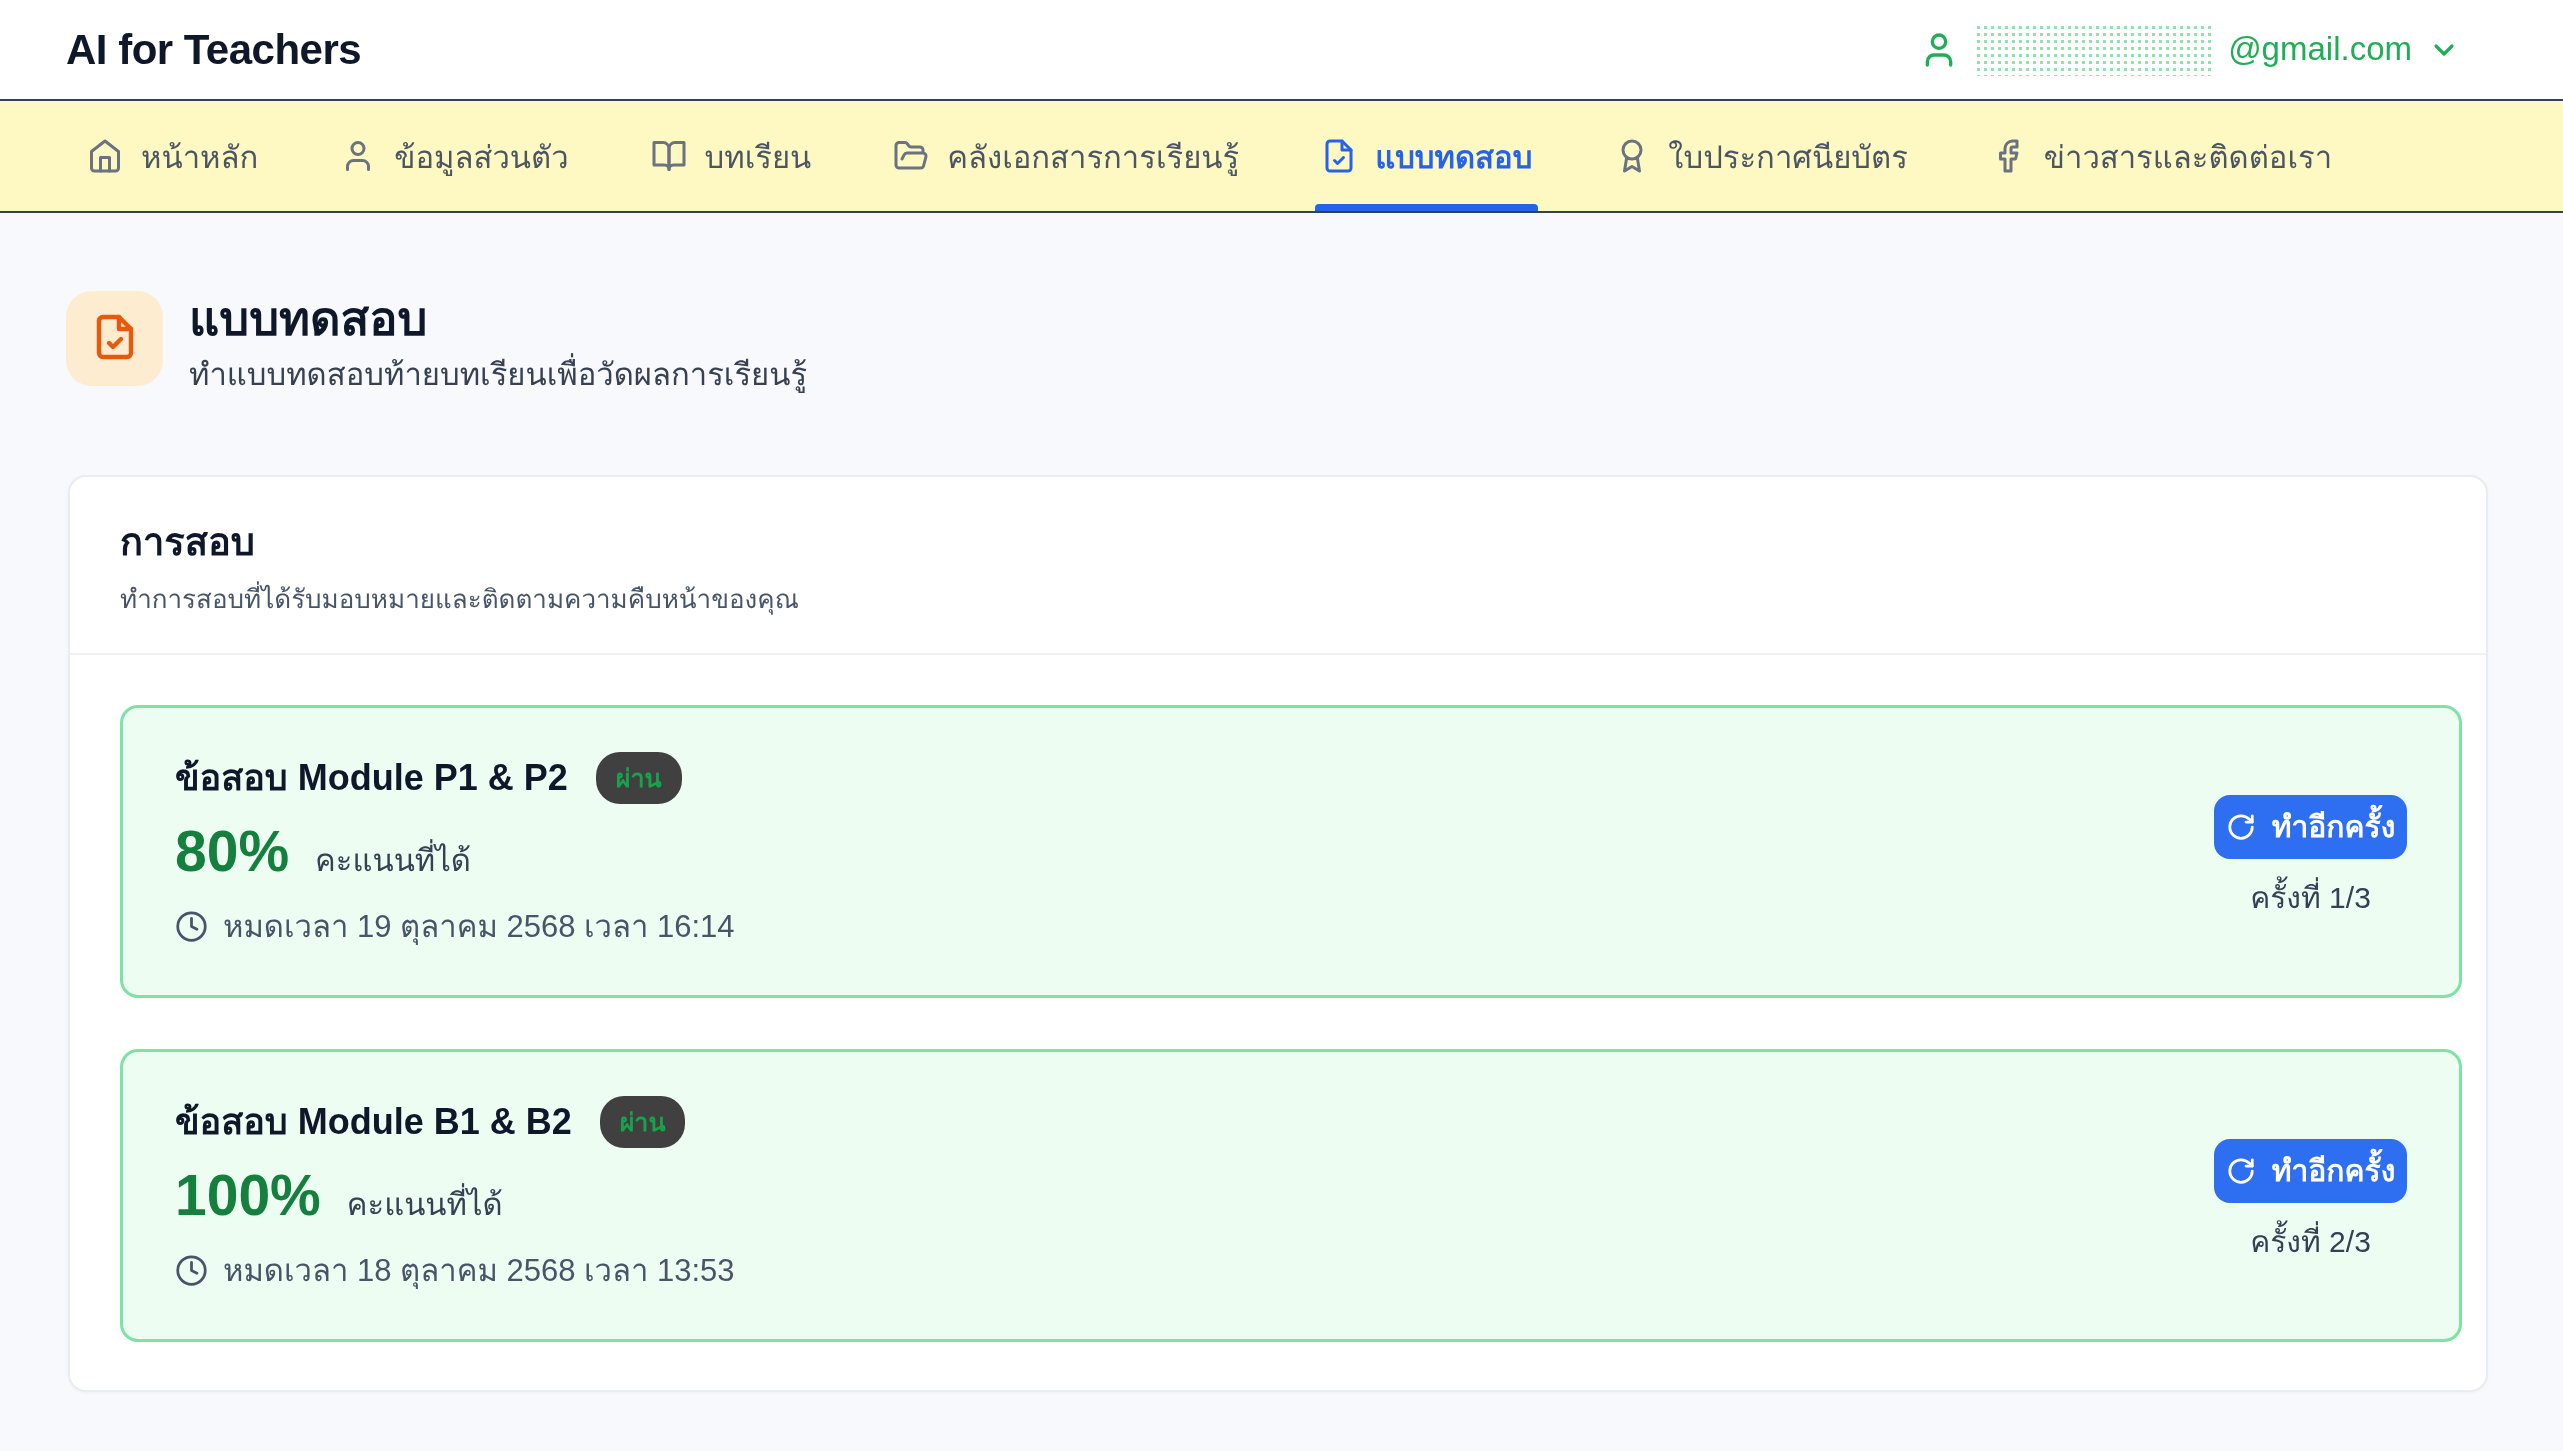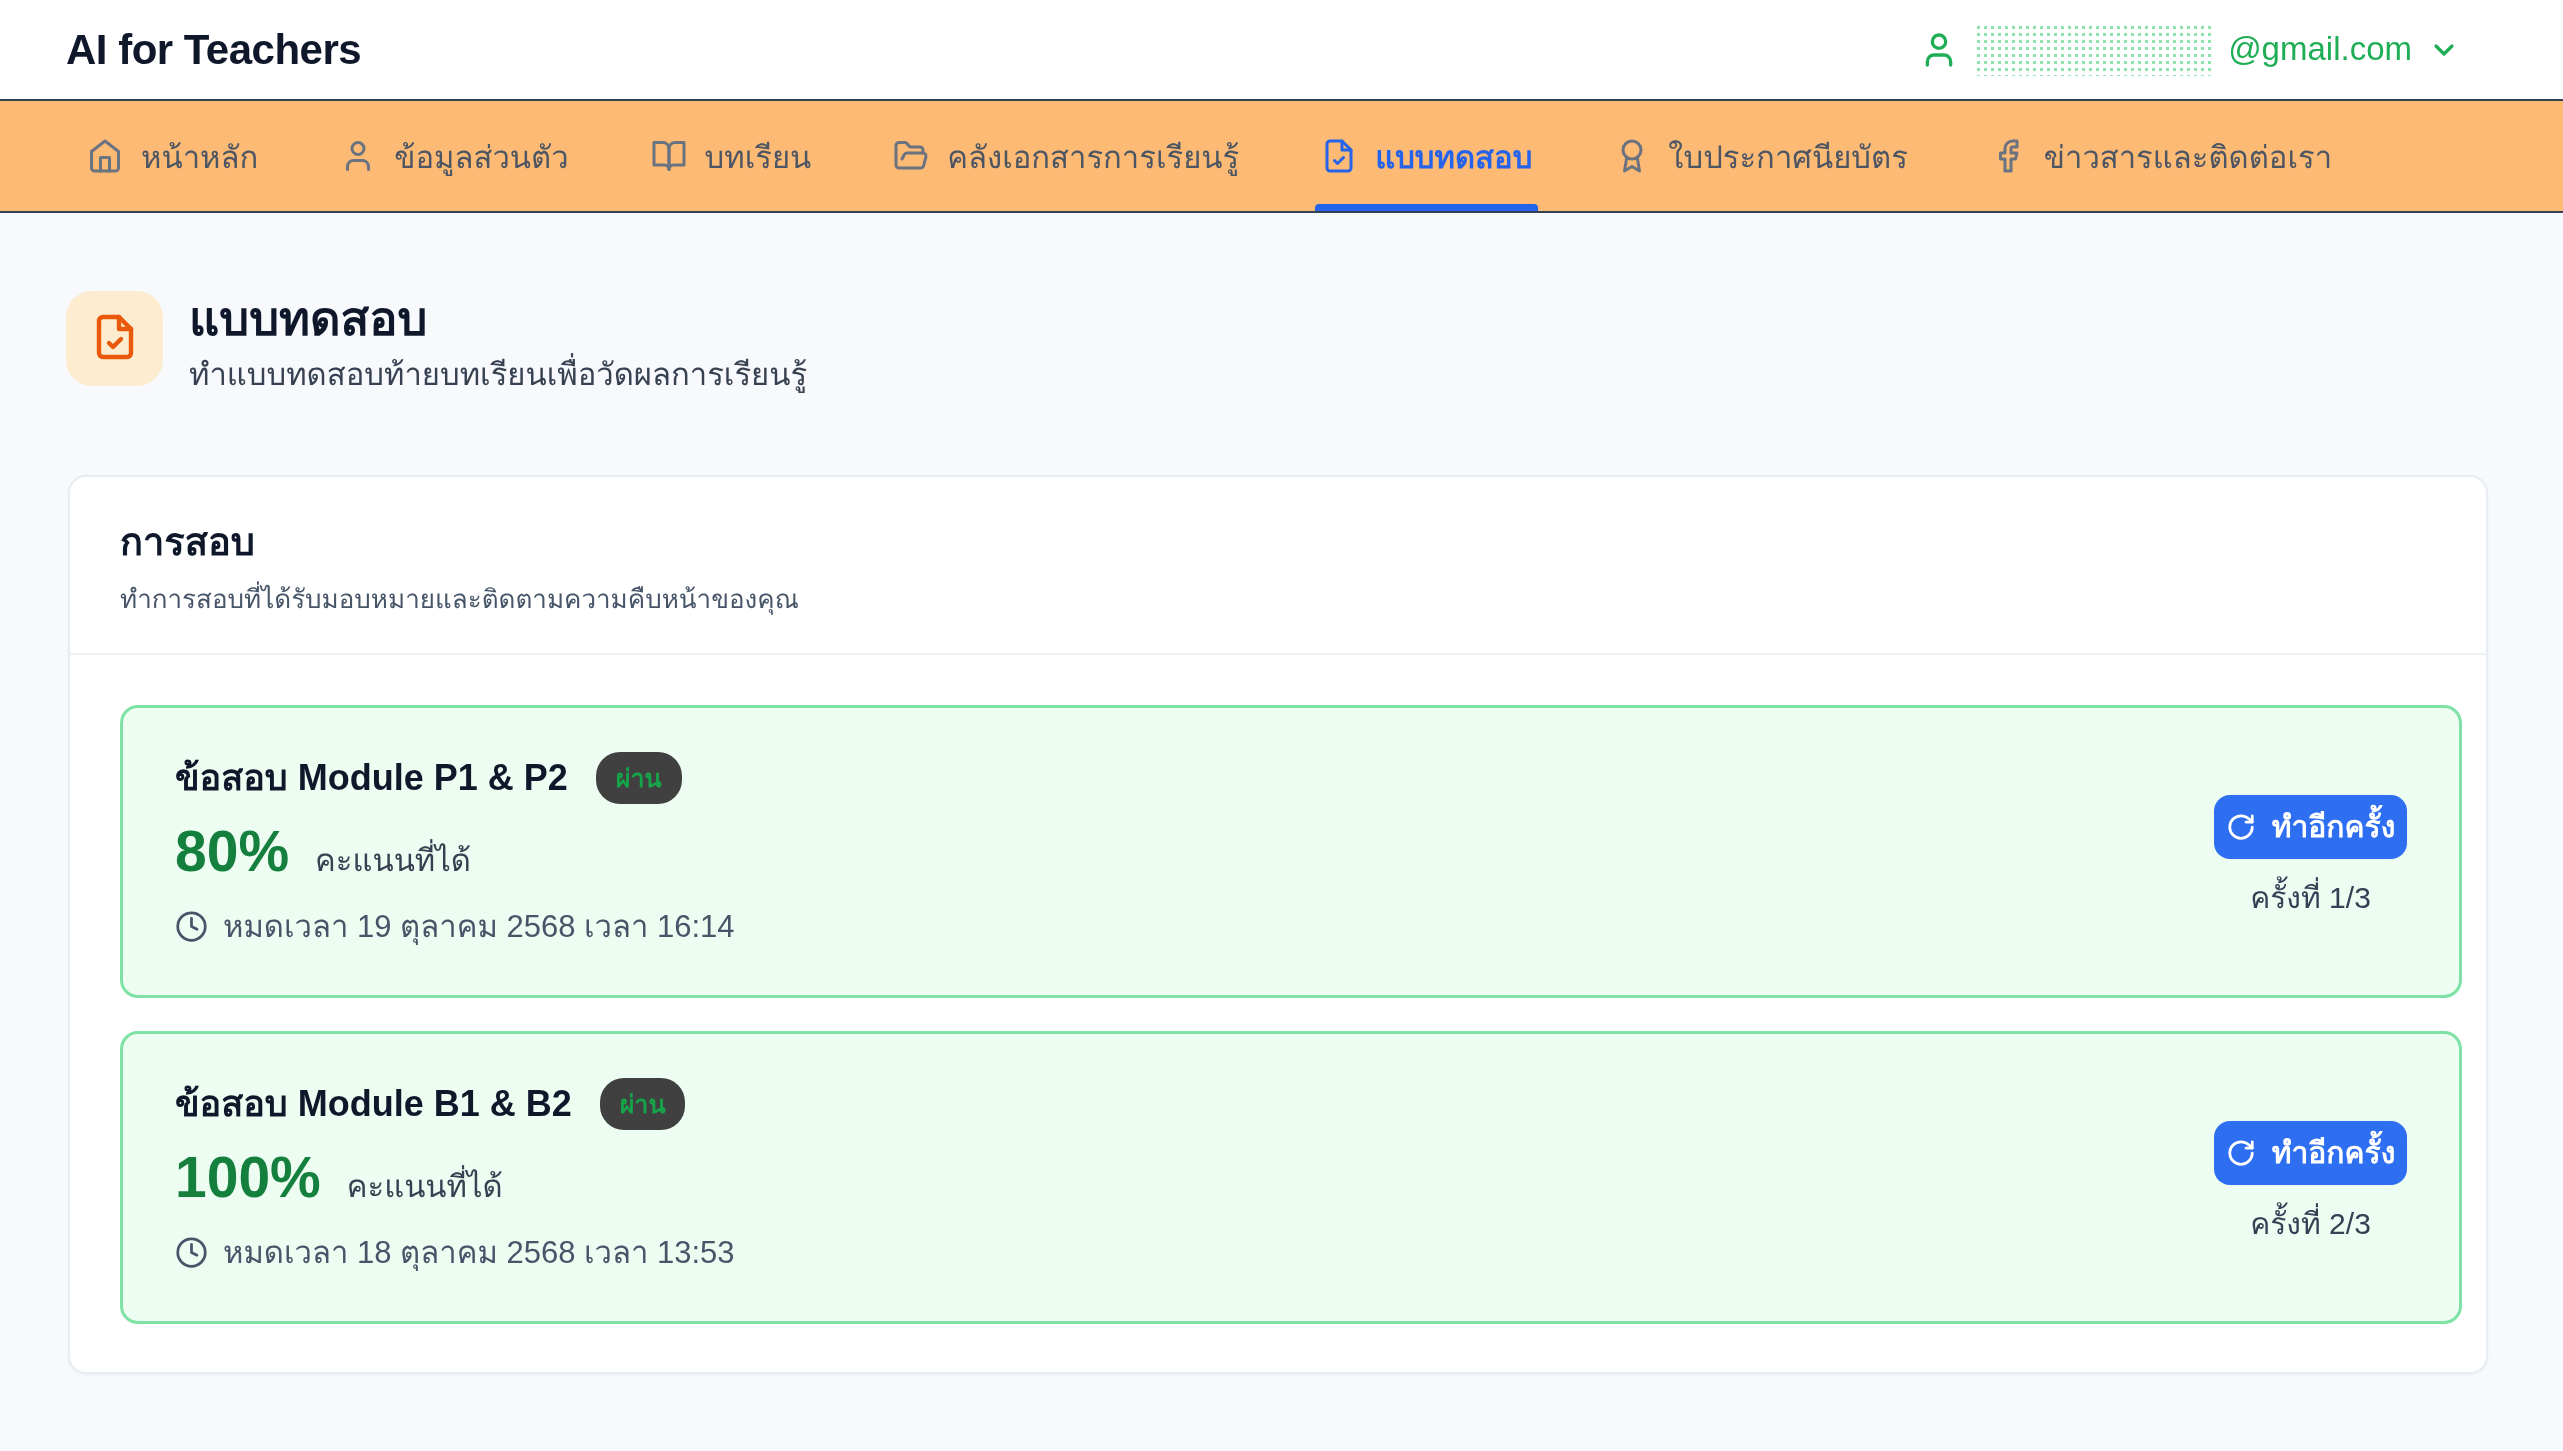--- a/index.html
+++ b/index.html
@@ -45,21 +45,21 @@
   }
   .user-email {
     font-size: 33px;
     font-weight: 500;
     line-height: 1.3;
   }
 
   
   .main-nav {
     height: 112px;
-    background: #fdba74;
+    background: #fef9c3;
     border-bottom: 2px solid #334155;
     display: flex;
     align-items: stretch;
     padding-left: 87px;
     gap: 82px;
   }
   .nav-item {
     position: relative;
     display: flex;
     align-items: center;
@@ -135,21 +135,21 @@
 
   
   .exam-card {
     position: relative;
     height: 293px;
     background: #edfdf2;
     border: 3px solid #7ee2a4;
     border-radius: 18px;
     padding: 44px 52px;
   }
-  .exam-card + .exam-card { margin-top: 33px; }
+  .exam-card + .exam-card { margin-top: 51px; }
 
   .exam-title-row { display: flex; align-items: center; gap: 28px; }
   .exam-title {
     font-size: 36px;
     font-weight: 700;
     color: #0f172a;
     line-height: 1.4;
   }
   .status-badge {
     background: #404040;

